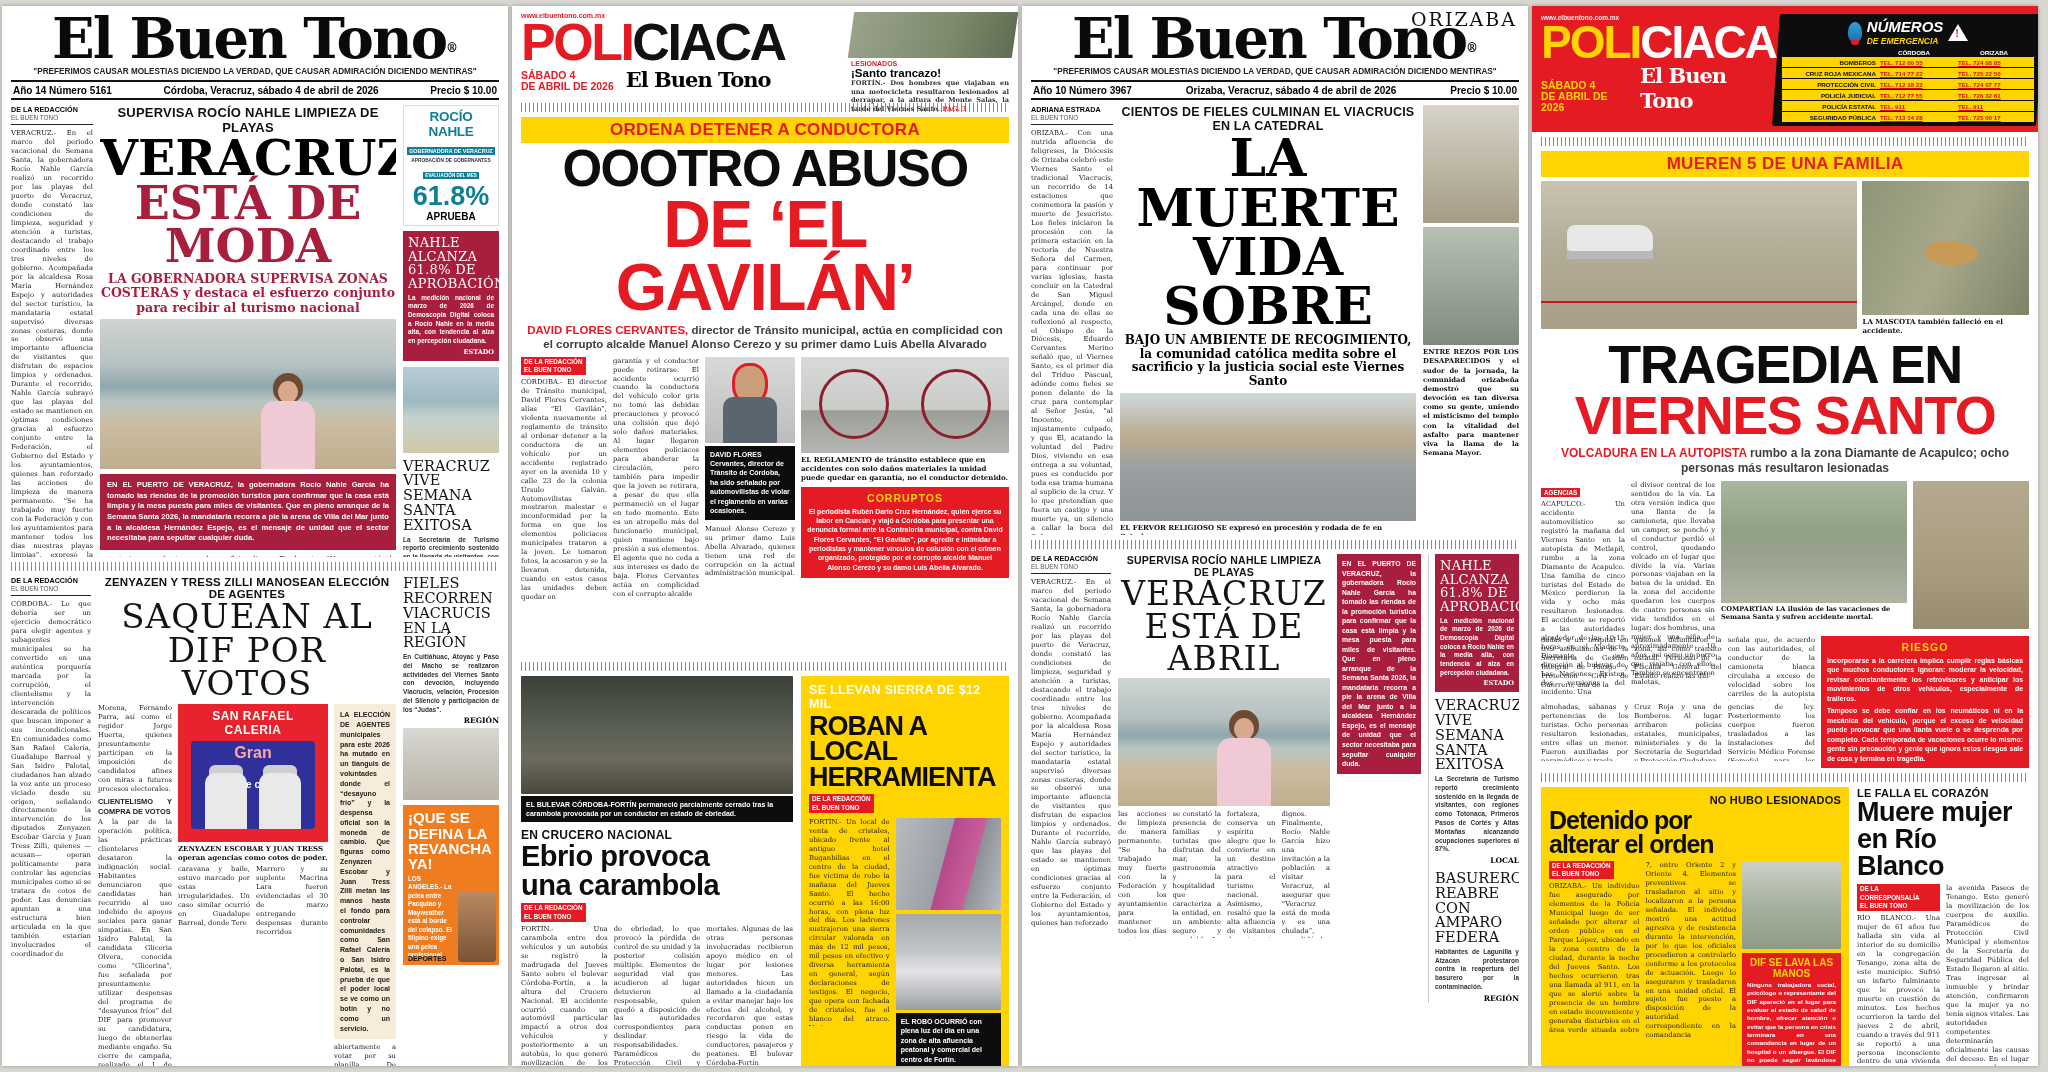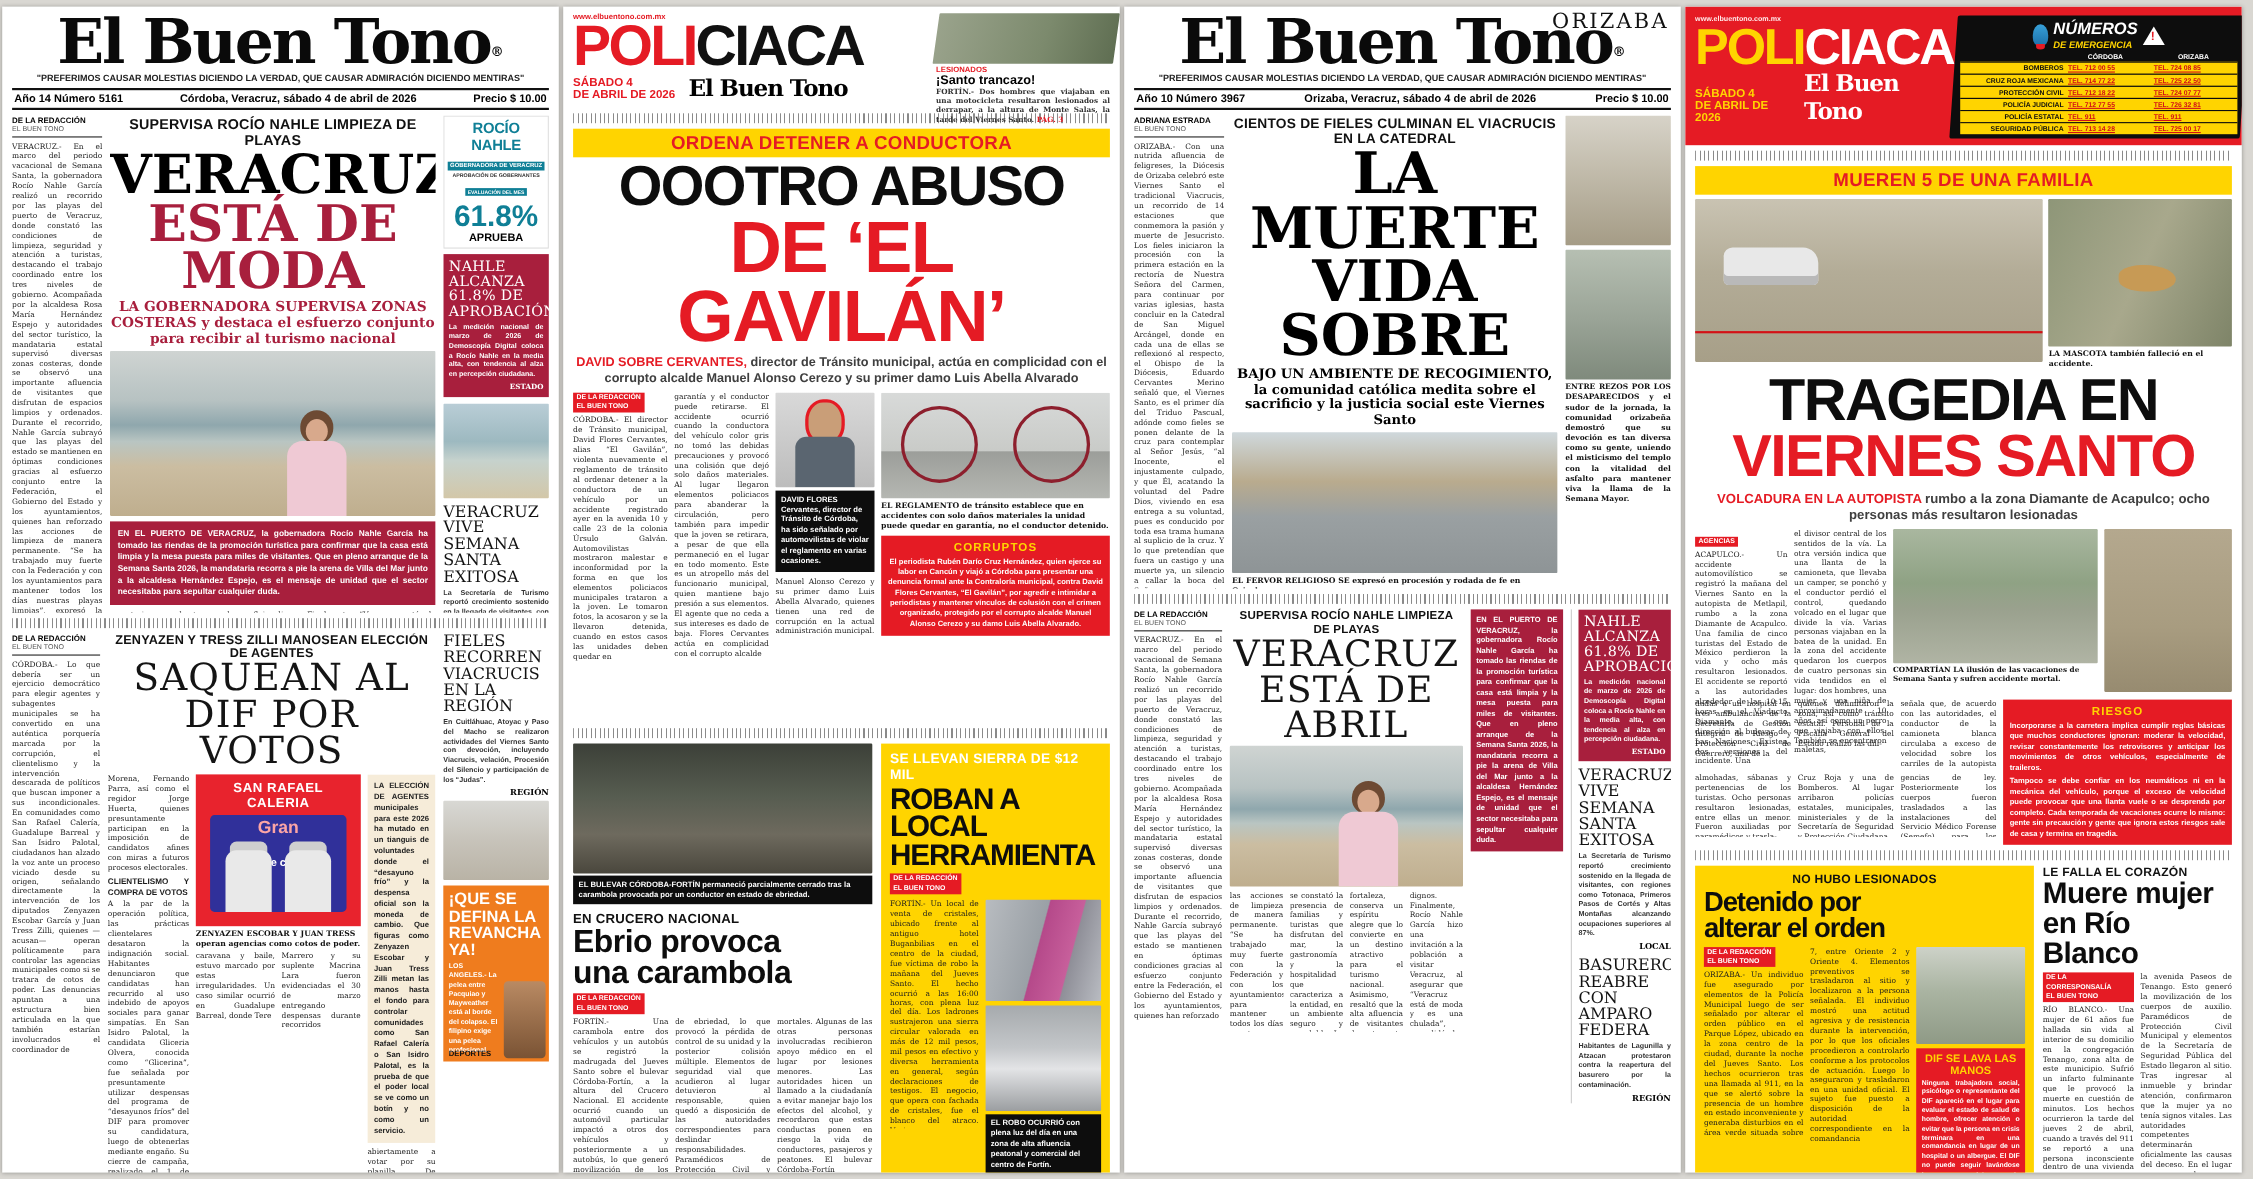--- a/index.html
+++ b/index.html
@@ -277,21 +277,21 @@
         <div class="tag">LESIONADOS</div>
         <div class="t">¡Santo trancazo!</div>
         <div class="b"><span>FORTÍN.- Dos hombres que viajaban en una motocicleta resultaron lesionados al derrapar, a la altura de Monte Salas, la tarde del Viernes Santo. </span><span class="red">PÁG. 3</span></div>
       </div>
     </div>
     <div class="ticker"></div>
 
     <div class="banner-y">ORDENA DETENER A CONDUCTORA</div>
     <div class="h-black" style="font-size:51px;margin-top:2px">OOOTRO ABUSO</div>
     <div class="h-red" style="font-size:66px">DE ‘EL GAVILÁN’</div>
-    <div class="deck2"><span class="red">DAVID SOBRE CERVANTES,</span><span> director de Tránsito municipal, actúa en complicidad con el corrupto alcalde Manuel Alonso Cerezo y su primer damo Luis Abella Alvarado</span></div>
+    <div class="deck2"><span class="red">DAVID FLORES CERVANTES,</span><span> director de Tránsito municipal, actúa en complicidad con el corrupto alcalde Manuel Alonso Cerezo y su primer damo Luis Abella Alvarado</span></div>
 
     <div class="p2-body" style="height:300px">
       <div style="width:86px;flex:0 0 auto">
         <span class="badge-red"><span>DE LA REDACCIÓN</span><br><span>EL BUEN TONO</span></span>
         <div class="bt">CÓRDOBA.- El director de Tránsito municipal, David Flores Cervantes, alias “El Gavilán”, violenta nuevamente el reglamento de tránsito al ordenar detener a la conductora de un vehículo por un accidente registrado ayer en la avenida 10 y calle 23 de la colonia Úrsulo Galván. Automovilistas mostraron malestar e inconformidad por la forma en que los elementos policiacos municipales trataron a la joven. Le tomaron fotos, la acosaron y se la llevaron detenida, cuando en estos casos las unidades deben quedar en</div>
       </div>
       <div style="width:86px;flex:0 0 auto" class="bt">garantía y el conductor puede retirarse. El accidente ocurrió cuando la conductora del vehículo color gris no tomó las debidas precauciones y provocó una colisión que dejó solo daños materiales. Al lugar llegaron elementos policiacos para abanderar la circulación, pero también para impedir que la joven se retirara, a pesar de que ella permaneció en el lugar en todo momento. Este es un atropello más del funcionario municipal, quien mantiene bajo presión a sus elementos. El agente que no ceda a sus intereses es dado de baja. Flores Cervantes actúa en complicidad con el corrupto alcalde</div>
       <div style="width:90px;flex:0 0 auto">
         <div class="photo ph-portrait">
             <span class="head"></span>
@@ -535,21 +535,21 @@
         <div class="t">RIESGO</div>
         <div class="b">Incorporarse a la carretera implica cumplir reglas básicas que muchos conductores ignoran: moderar la velocidad, revisar constantemente los retrovisores y anticipar los movimientos de otros vehículos, especialmente de traileros.</div>
         <div class="b">Tampoco se debe confiar en los neumáticos ni en la mecánica del vehículo, porque el exceso de velocidad puede provocar que una llanta vuele o se desprenda por completo. Cada temporada de vacaciones ocurre lo mismo: gente sin precaución y gente que ignora estos riesgos sale de casa y termina en tragedia.</div>
       </div>
     </div>
 
     <div class="ticker"></div>
 
     <div style="display:flex;gap:8px">
       <div class="ypanel" style="width:292px">
-        <div class="kick" style="text-align:center;font-size:11px">NO HUBO LESIONADOS</div>
+        <div class="kick" style="text-align:right;font-size:11px">NO HUBO LESIONADOS</div>
         <div class="h" style="font-size:25px"><span>Detenido por</span><br><span>alterar el orden</span></div>
         <div style="display:flex;gap:6px">
           <div style="width:31%">
             <span class="badge-red"><span>DE LA REDACCIÓN</span><br><span>EL BUEN TONO</span></span>
             <div class="bt" style="height:150px;overflow:hidden">ORIZABA.- Un individuo fue asegurado por elementos de la Policía Municipal luego de ser señalado por alterar el orden público en el Parque López, ubicado en la zona centro de la ciudad, durante la noche del Jueves Santo. Los hechos ocurrieron tras una llamada al 911, en la que se alertó sobre la presencia de un hombre en estado inconveniente y generaba disturbios en el área verde situada sobre la calle Sur</div>
           </div>
           <div style="width:31%" class="bt">7, entre Oriente 2 y Oriente 4. Elementos preventivos se trasladaron al sitio y localizaron a la persona señalada. El individuo mostró una actitud agresiva y de resistencia durante la intervención, por lo que los oficiales procedieron a controlarlo conforme a los protocolos de actuación. Luego lo aseguraron y trasladaron en una unidad oficial. El sujeto fue puesto a disposición de la autoridad correspondiente en la comandancia</div>
           <div style="flex:1">
             <div class="photo ph-park"></div>
             <div class="difbox">

